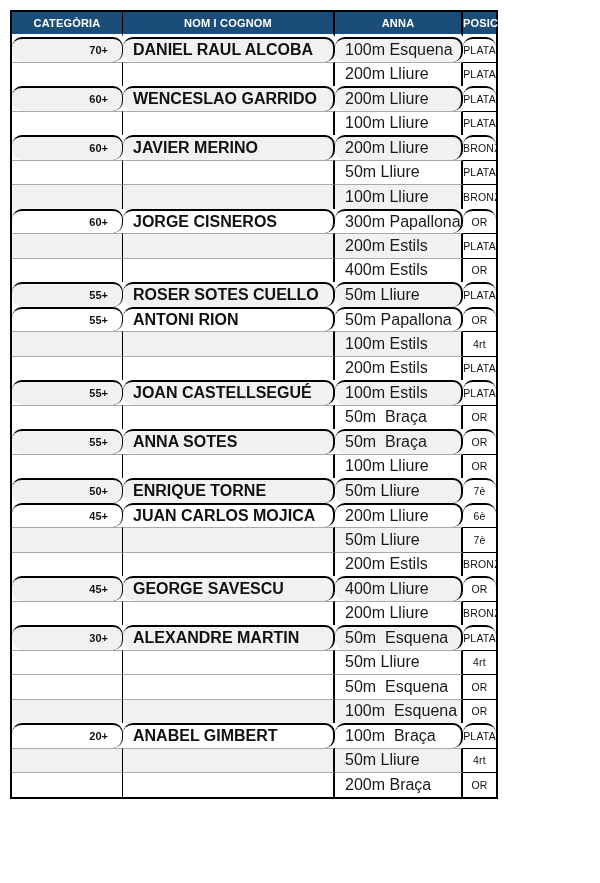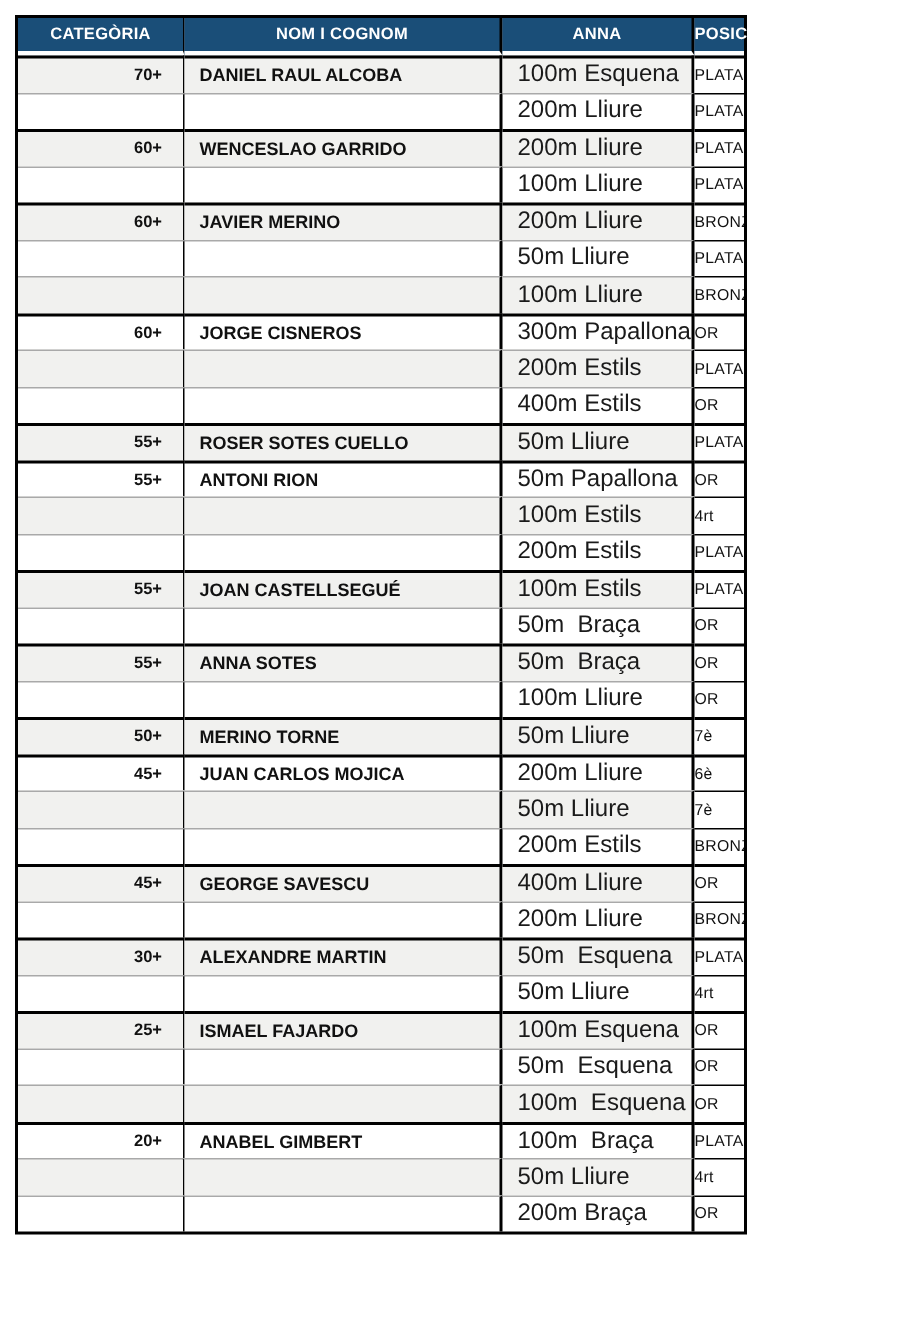--- a/index.html
+++ b/index.html
@@ -43,50 +43,50 @@
   }
   th.b-thin  { border-right: 1px solid var(--grid-dark); }
   th.b-thick { border-right: 2px solid var(--grid-dark); }
   td {
     height: 24.5px;
     vertical-align: middle;
     border-top: 1px solid var(--grid-light);
     color: #111111;
     overflow: hidden;
   }
-  tr.group-start td { border-top: 2px solid var(--grid-dark); }
+  tr.group-start td { border-top: 2px solid var(--grid-dark); border-radius: 10px; }
   td.c-pos { border-top: 1px solid var(--grid-dark); }
   tr.group-start td.c-pos { border-top: 2px solid var(--grid-dark); }
   tr.stripe td { background: var(--stripe); }
   tr.stripe td.c-pos { background: #ffffff; }
   td.c-cat {
     text-align: right;
     padding-right: 14px;
     font-size: 11px;
     font-weight: 600;
     border-right: 1px solid var(--grid-dark);
   }
   td.c-nom {
     text-align: left;
     padding-left: 10px;
-    font-size: 12px;
+    font-size: 16px;
     font-weight: bold;
     border-right: 2px solid var(--grid-dark);
   }
   td.c-prova {
     text-align: left;
     padding-left: 10px;
     font-size: 16px;
     font-weight: normal;
     color: #1a1a1a;
     border-right: 2px solid var(--grid-dark);
     white-space: pre;
   }
   td.c-pos {
-    text-align: left;
+    text-align: center;
     font-size: 10.5px;
     font-weight: normal;
     letter-spacing: 0.2px;
   }
 </style>
 </head>
 <body>
 
 <div class="page">
   <div class="table-wrap">
@@ -209,21 +209,21 @@
             <td class="c-pos">OR</td>
           </tr>
           <tr>
             <td class="c-cat"></td>
             <td class="c-nom"></td>
             <td class="c-prova">100m Lliure</td>
             <td class="c-pos">OR</td>
           </tr>
           <tr class="stripe group-start">
             <td class="c-cat">50+</td>
-            <td class="c-nom">MERINO TORNE</td>
+            <td class="c-nom">ENRIQUE TORNE</td>
             <td class="c-prova">50m Lliure</td>
             <td class="c-pos">7è</td>
           </tr>
           <tr class="group-start">
             <td class="c-cat">45+</td>
             <td class="c-nom">JUAN CARLOS MOJICA</td>
             <td class="c-prova">200m Lliure</td>
             <td class="c-pos">6è</td>
           </tr>
           <tr class="stripe">
@@ -254,26 +254,20 @@
             <td class="c-cat">30+</td>
             <td class="c-nom">ALEXANDRE MARTIN</td>
             <td class="c-prova">50m  Esquena</td>
             <td class="c-pos">PLATA</td>
           </tr>
           <tr>
             <td class="c-cat"></td>
             <td class="c-nom"></td>
             <td class="c-prova">50m Lliure</td>
             <td class="c-pos">4rt</td>
-          </tr>
-          <tr class="stripe group-start">
-            <td class="c-cat">25+</td>
-            <td class="c-nom">ISMAEL FAJARDO</td>
-            <td class="c-prova">100m Esquena</td>
-            <td class="c-pos">OR</td>
           </tr>
           <tr>
             <td class="c-cat"></td>
             <td class="c-nom"></td>
             <td class="c-prova">50m  Esquena</td>
             <td class="c-pos">OR</td>
           </tr>
           <tr class="stripe">
             <td class="c-cat"></td>
             <td class="c-nom"></td>

